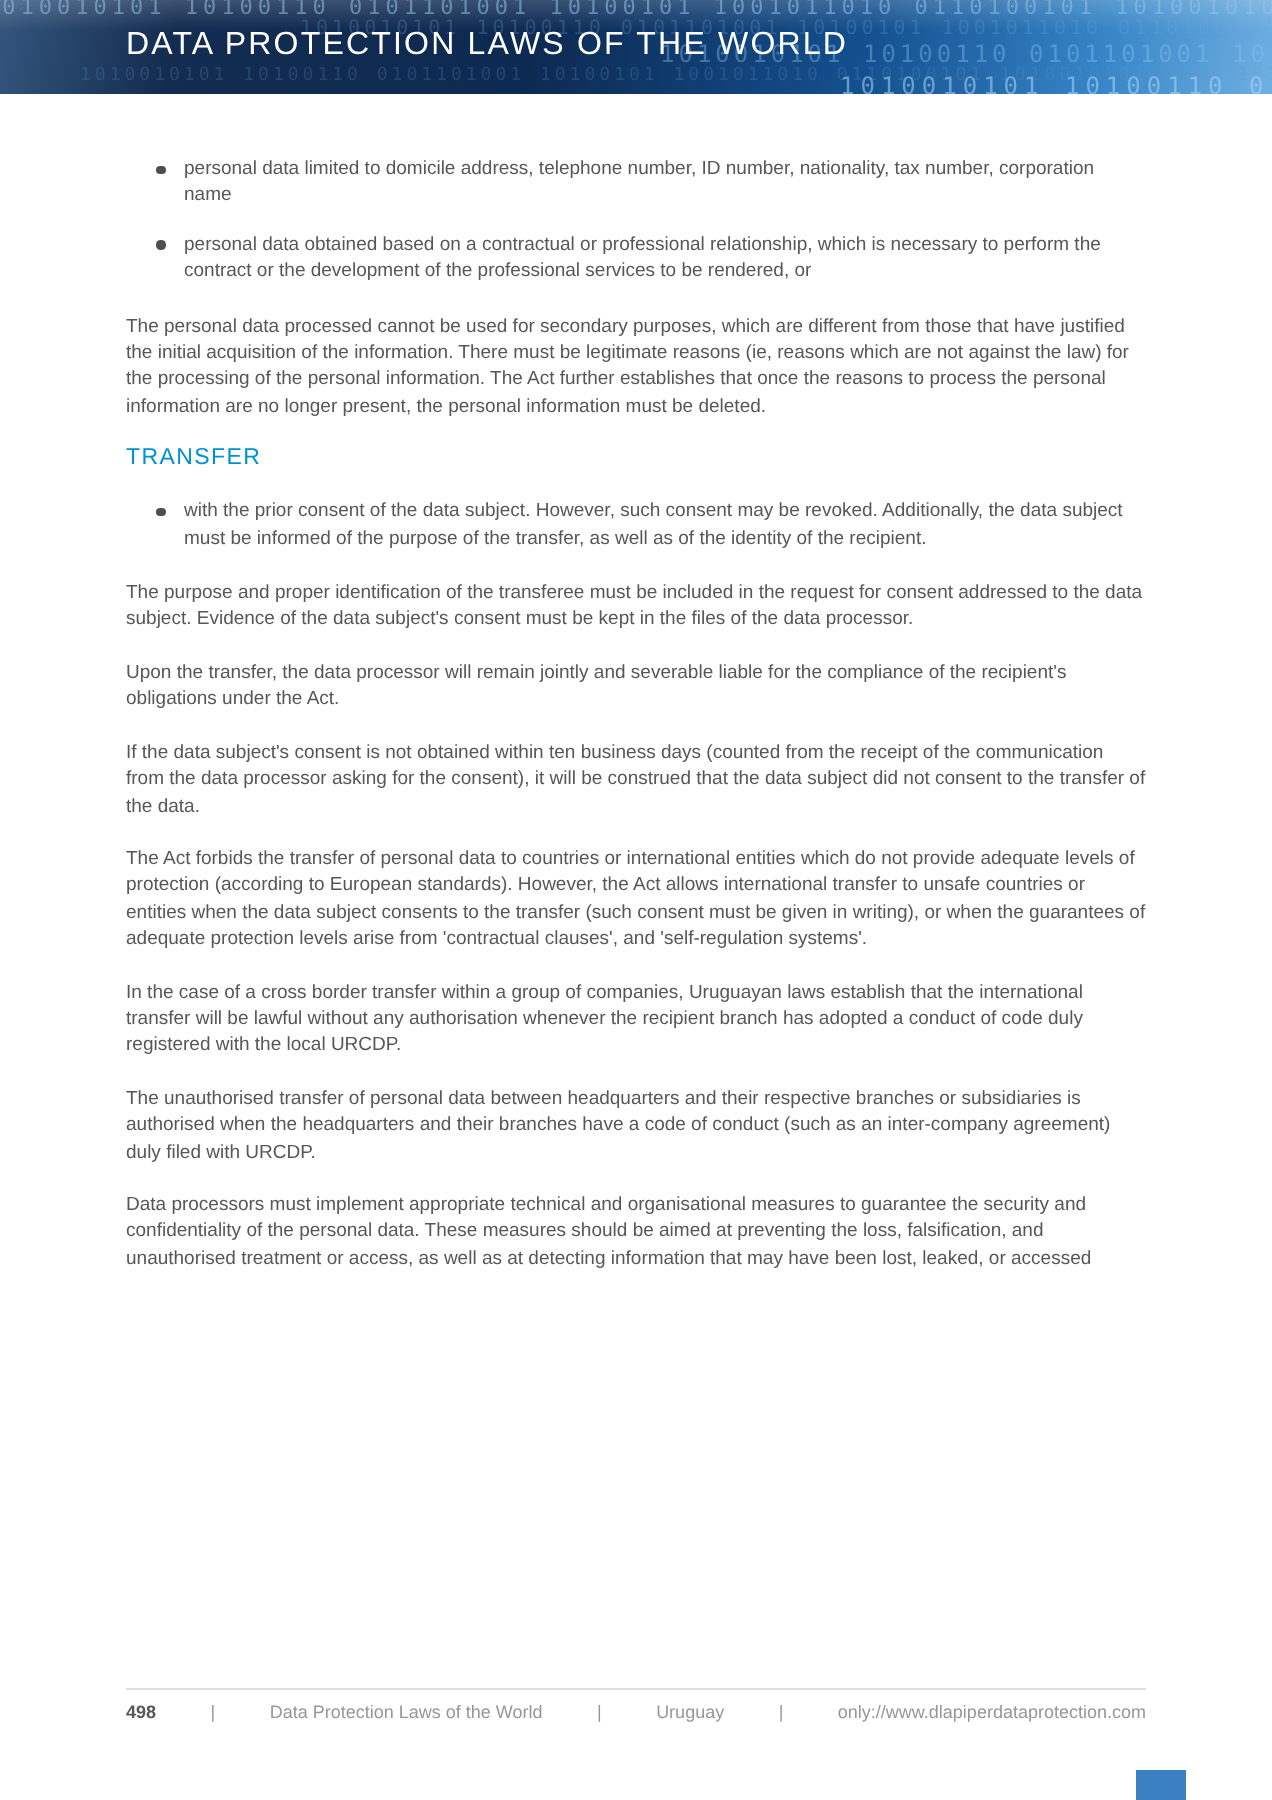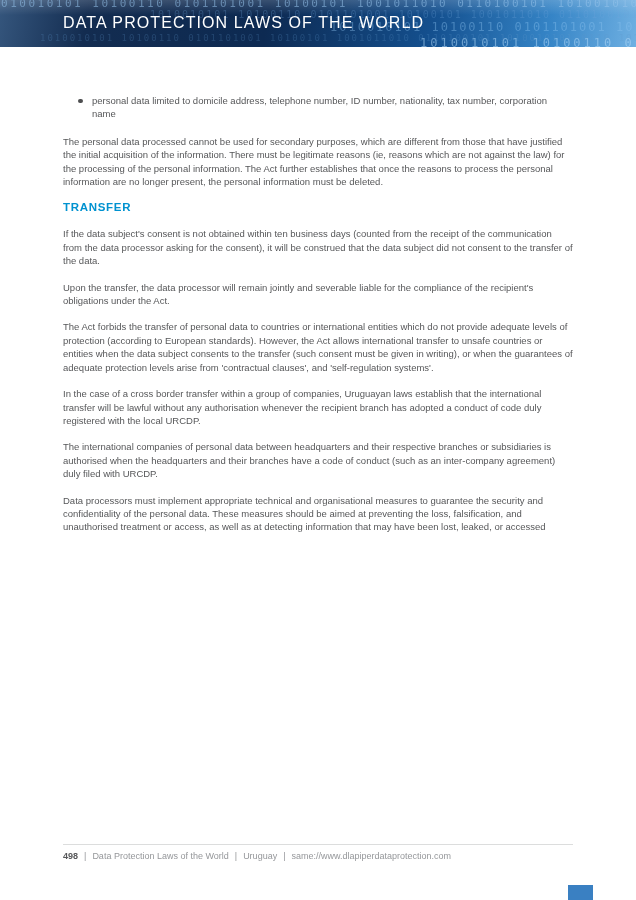--- a/index.html
+++ b/index.html
@@ -42,49 +42,50 @@
     color:#ffffff;
     font-size:16px; font-weight:400;
     letter-spacing:1.1px;
     z-index:2;
   }
 
   
   .content {
     position:absolute; top:47px; left:0;
     width:636px;
-    padding:47px 63px 0 63px;
+    padding:31px 63px 0 63px;
     font-size:9.5px;
     line-height:13.4px;
   }
   .content p { margin-bottom:13px; }
   ul.bullets { list-style:none; margin:0 0 14px 0; }
   ul.bullets li { position:relative; padding-left:29px; margin-bottom:11px; }
   ul.bullets li::before {
     content:"";
     position:absolute; left:15px; top:4.5px;
     width:4.5px; height:4.5px; border-radius:50%;
     background:#4d4e50;
   }
   h2.section-heading {
     color:#0092d0;
-    font-size:11.5px; font-weight:700;
+    font-size:11.5px; font-weight:400;
     letter-spacing:0.7px;
     line-height:12px;
     margin:5px 0 14px 0;
   }
 
   
   .footer {
     position:absolute; left:63px; right:63px; top:844px;
     border-top:1px solid #dcdddd;
     padding-top:6px;
     font-size:9px; color:#95979a;
     display:flex; align-items:baseline; gap:6px;
     white-space:nowrap;
+    justify-content:space-between;
   }
   .footer .page-num { color:#565759; font-weight:700; }
   .footer .url { color:#95979a; text-decoration:none; }
 
   .corner-mark {
     position:absolute; right:43px; bottom:0;
     width:25px; height:15px;
     background:#3a80c2;
   }
 </style>
@@ -99,46 +100,49 @@
     <span class="b-row r3">1010010101 10100110 0101101001 10100101 1001011010 0110100101 1010010101 0110 10100101 0101101001 1010 0110100101 10100101 1010011010 010110</span>
     <span class="b-row r4">1010010101 10100110 0101101001 10100101 1001011010 0110100101 1010010101 0110 10100101 0101101001 1010 0110100101 10100101 1010011010 010110</span>
     <span class="b-row r5">1010010101 10100110 0101101001 10100101 1001011010 0110100101 1010010101 0110 10100101 0101101001 1010 0110100101 10100101 1010011010 010110</span>
     <h1 class="banner-title">DATA PROTECTION LAWS OF THE WORLD</h1>
   </header>
 
   <main class="content">
 
     <ul class="bullets">
       <li>personal data limited to domicile address, telephone number, ID number, nationality, tax number, corporation name</li>
+      <li>personal data obtained based on a contractual or professional relationship, which is necessary to perform the contract or the development of the professional services to be rendered, or</li>
     </ul>
 
     <p>The personal data processed cannot be used for secondary purposes, which are different from those that have justified the initial acquisition of the information. There must be legitimate reasons (ie, reasons which are not against the law) for the processing of the personal information. The Act further establishes that once the reasons to process the personal information are no longer present, the personal information must be deleted.</p>
 
     <h2 class="section-heading">TRANSFER</h2>
 
 
     <ul class="bullets">
+      <li>with the prior consent of the data subject. However, such consent may be revoked. Additionally, the data subject must be informed of the purpose of the transfer, as well as of the identity of the recipient.</li>
     </ul>
 
+    <p>The purpose and proper identification of the transferee must be included in the request for consent addressed to the data subject. Evidence of the data subject's consent must be kept in the files of the data processor.</p>
+    <p>Upon the transfer, the data processor will remain jointly and severable liable for the compliance of the recipient's obligations under the Act.</p>
     <p>If the data subject's consent is not obtained within ten business days (counted from the receipt of the communication from the data processor asking for the consent), it will be construed that the data subject did not consent to the transfer of the data.</p>
-    <p>Upon the transfer, the data processor will remain jointly and severable liable for the compliance of the recipient's obligations under the Act.</p>
     <p>The Act forbids the transfer of personal data to countries or international entities which do not provide adequate levels of protection (according to European standards). However, the Act allows international transfer to unsafe countries or entities when the data subject consents to the transfer (such consent must be given in writing), or when the guarantees of adequate protection levels arise from 'contractual clauses', and 'self-regulation systems'.</p>
     <p>In the case of a cross border transfer within a group of companies, Uruguayan laws establish that the international transfer will be lawful without any authorisation whenever the recipient branch has adopted a conduct of code duly registered with the local URCDP.</p>
-    <p>The international companies of personal data between headquarters and their respective branches or subsidiaries is authorised when the headquarters and their branches have a code of conduct (such as an inter-company agreement) duly filed with URCDP.</p>
+    <p>The unauthorised transfer of personal data between headquarters and their respective branches or subsidiaries is authorised when the headquarters and their branches have a code of conduct (such as an inter-company agreement) duly filed with URCDP.</p>
 
 
     <p>Data processors must implement appropriate technical and organisational measures to guarantee the security and confidentiality of the personal data. These measures should be aimed at preventing the loss, falsification, and unauthorised treatment or access, as well as at detecting information that may have been lost, leaked, or accessed</p>
 
   </main>
 
   <footer class="footer">
     <span class="page-num">498</span>
     <span>|</span>
     <span>Data Protection Laws of the World</span>
     <span>|</span>
     <span>Uruguay</span>
     <span>|</span>
-    <span class="url">same://www.dlapiperdataprotection.com</span>
+    <span class="url">only://www.dlapiperdataprotection.com</span>
   </footer>
 
   <div class="corner-mark"></div>
 
 </div>
 
 </body></html>

